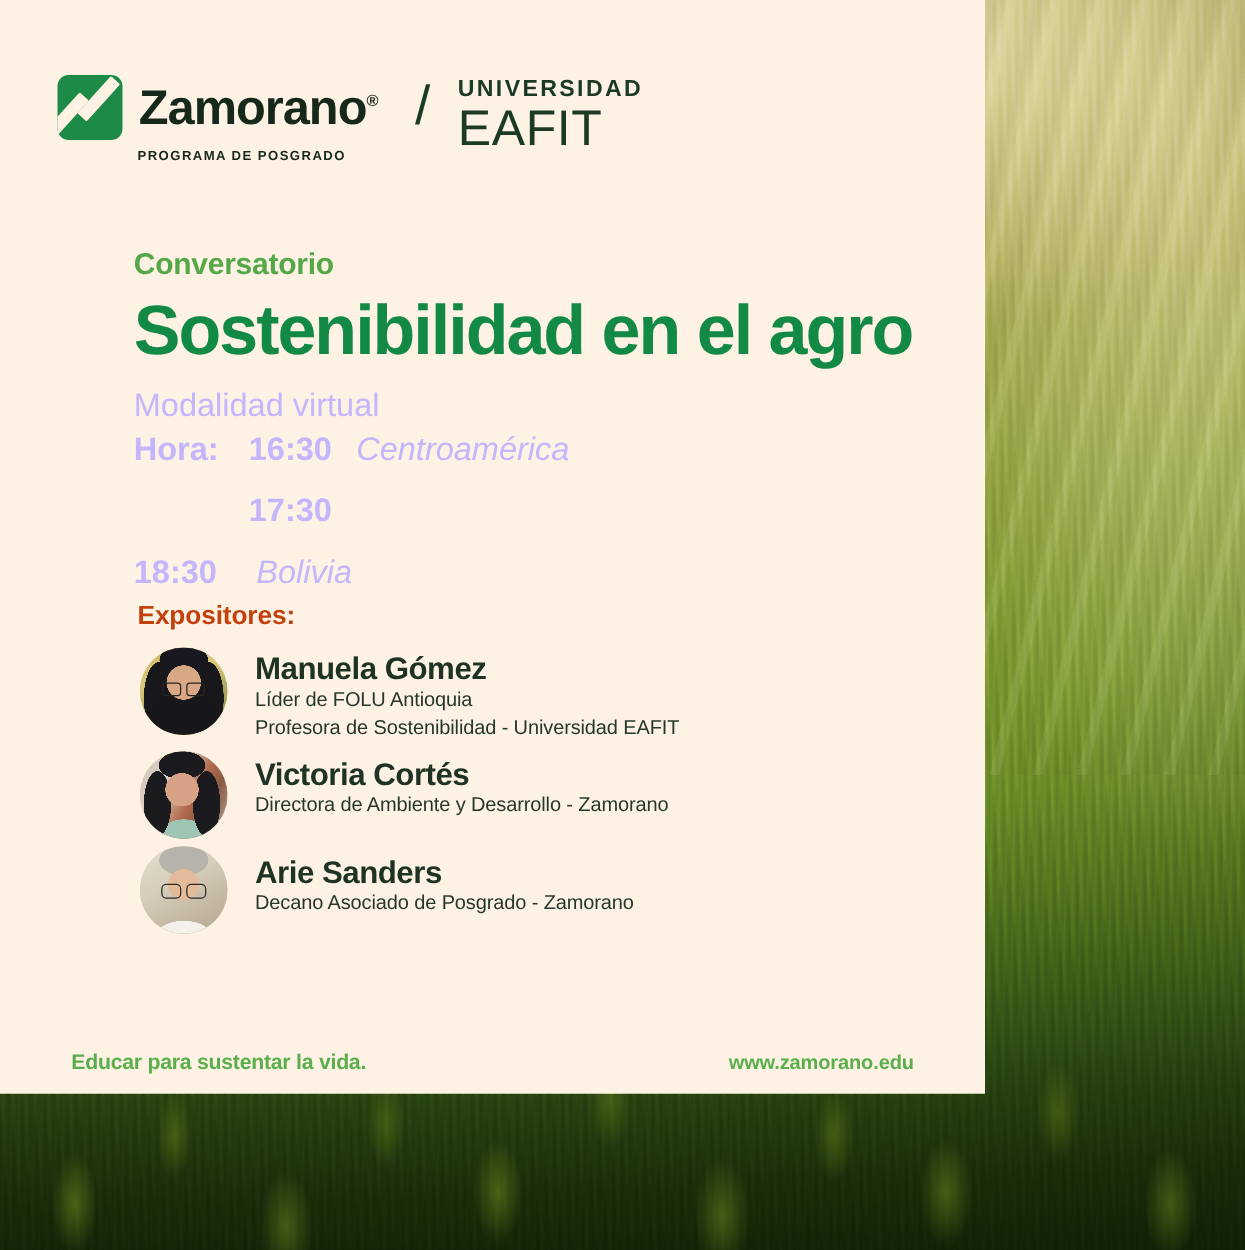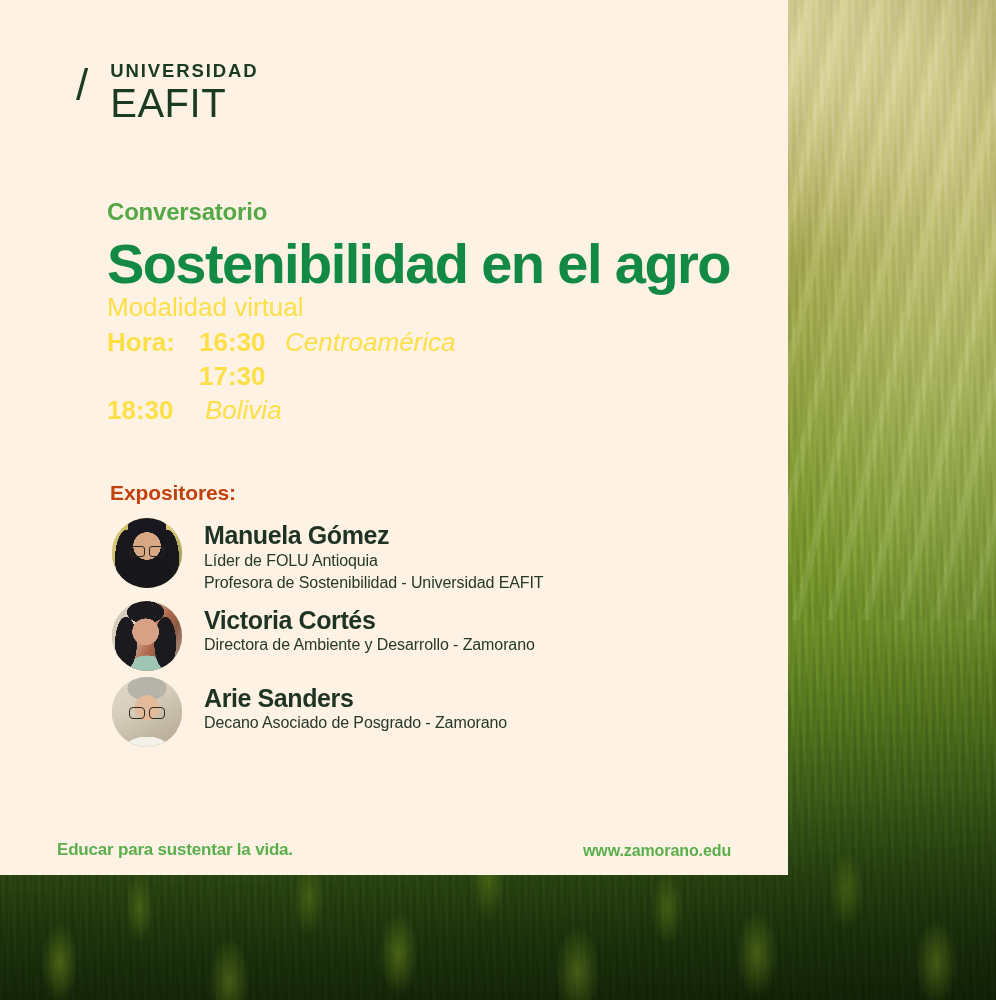--- a/index.html
+++ b/index.html
@@ -216,36 +216,36 @@
     color: #128A45;
     letter-spacing: -1.6px;
     line-height: 1.04;
     white-space: nowrap;
   }
 
   
   .details {
     position: absolute;
     left: 107px;
-    top: 291px;
-    color: #fde047;
+    top: 308px;
+    color: #c4b5fd;
   }
   .detail-line {
     font-size: 26px;
     line-height: 33px;
     white-space: nowrap;
   }
   .detail-line.modality { font-weight: normal; }
   .d-label { font-weight: bold; }
   .d-strong { font-weight: bold; }
   .time-grid {
     margin-top: 2px;
     display: grid;
     grid-template-columns: 92px 80px auto;
-    row-gap: 1px;
+    row-gap: 16px;
     align-items: baseline;
   }
   .time-grid .cell {
     font-size: 26px;
     line-height: 33px;
     white-space: nowrap;
   }
   .cell.label { font-weight: bold; }
   .cell.hour  { font-weight: bold; }
   .cell.zone  { font-weight: normal; padding-left: 6px; font-style: italic; }
@@ -393,20 +393,27 @@
   <div class="photo-bg">
     <div class="photo-rows"></div>
     <div class="photo-blades"></div>
     <div class="photo-clumps"></div>
     <div class="photo-vignette"></div>
   </div>
 
   <div class="panel"></div>
 
   <div class="logo-row">
+    <div class="zam-block">
+      <div class="zam-top">
+        <div class="zam-mark"></div>
+        <div class="zam-word"><span>Zamorano</span><span class="zam-reg">®</span></div>
+      </div>
+      <div class="zam-sub">PROGRAMA DE POSGRADO</div>
+    </div>
 
     <div class="logo-slash">/</div>
 
     <div class="eafit-block">
       <div class="eafit-top">UNIVERSIDAD</div>
       <div class="eafit-main">EAFIT</div>
     </div>
   </div>
 
   <div class="headline-wrap">

